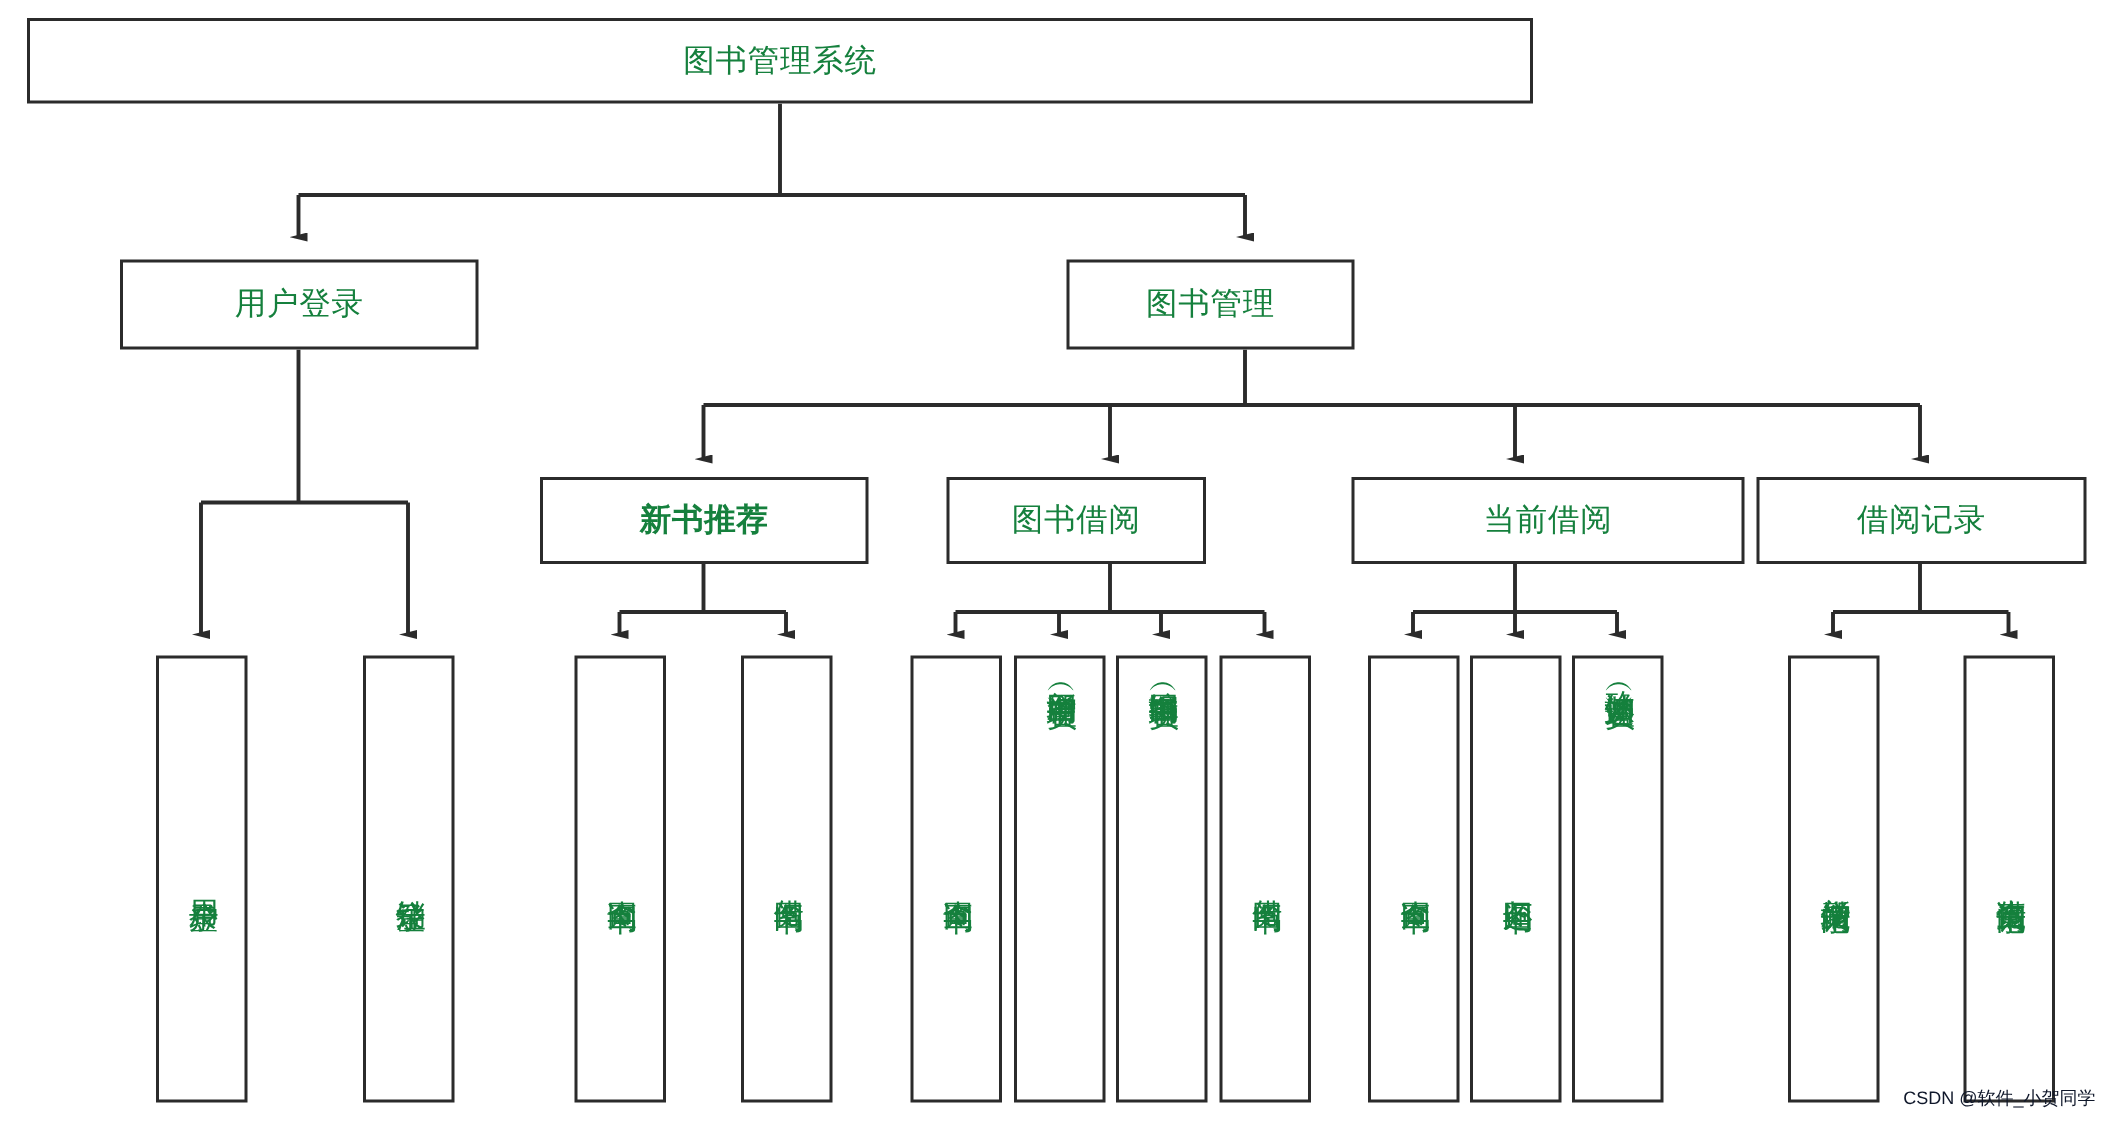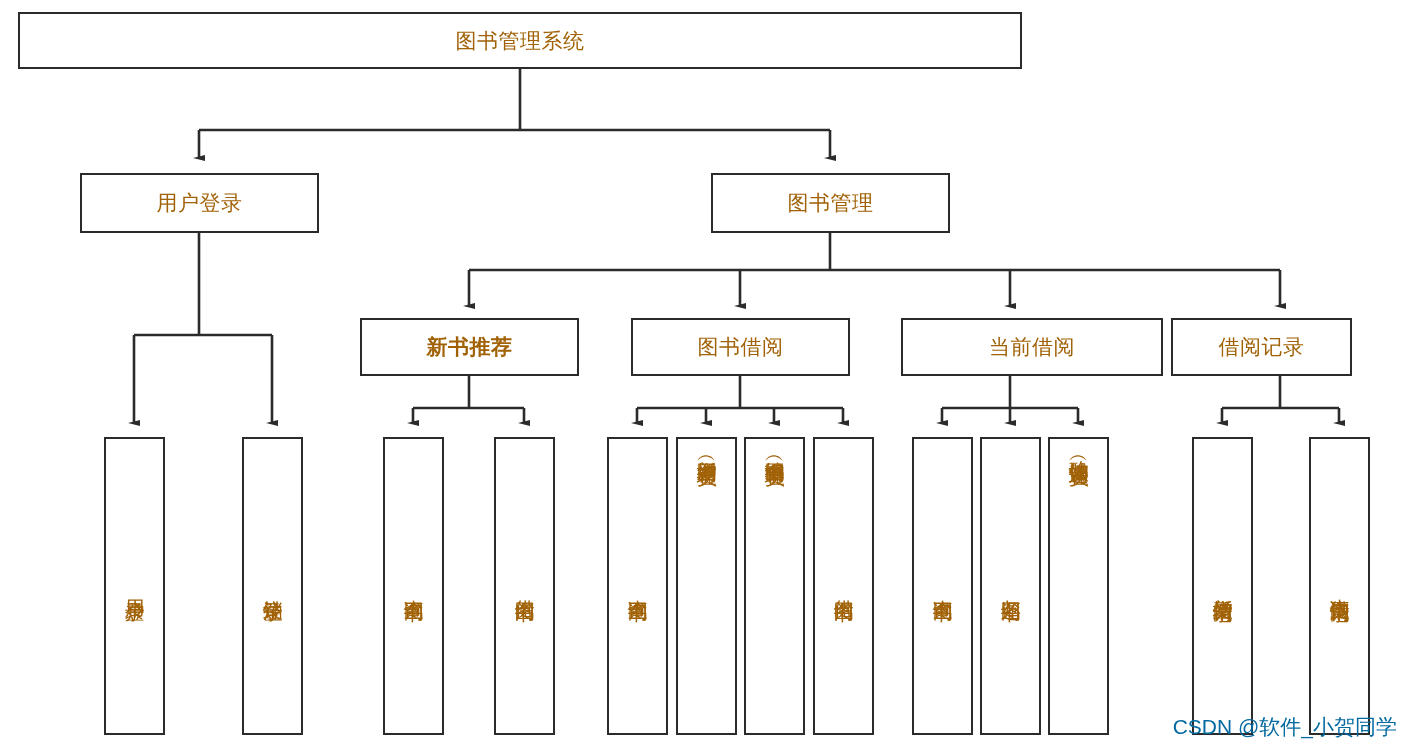--- a/index.html
+++ b/index.html
@@ -26,21 +26,21 @@
     pointer-events: none;
   }
   .node {
     position: absolute;
     box-sizing: border-box;
     background: #ffffff;
     border: 2px solid #2b2b2b;
     display: flex;
     align-items: center;
     justify-content: center;
-    color: #a16207;
+    color: #15803d;
   }
   .node-h .label {
     font-size: 21px;
     line-height: 1.1;
     letter-spacing: 0.5px;
     white-space: nowrap;
   }
   .node-v {
     align-items: flex-start;
     justify-content: center;
@@ -56,22 +56,22 @@
     display: block;
   }
   .node-v.center-v {
     align-items: center;
     padding-top: 0;
   }
   .watermark {
     position: absolute;
     right: 8px;
     bottom: 6px;
-    font-size: 21px;
-    color: #0369a1;
+    font-size: 12px;
+    color: #0f172a;
     white-space: nowrap;
     user-select: none;
   }
 </style>
 </head>
 <body>
 
 <div id="canvas">
 
   <svg id="wires" viewBox="0 0 1405 747">
@@ -124,34 +124,34 @@
     </g>
   </svg>
 
   <div class="node node-h" style="left:18px; top:12px; width:1004px; height:57px;">
     <span class="label">图书管理系统</span>
   </div>
 
   <div class="node node-h" style="left:80px; top:173px; width:239px; height:60px;">
     <span class="label">用户登录</span>
   </div>
-  <div class="node node-h" style="left:711px; top:173px; width:239px; height:60px;">
+  <div class="node node-h" style="left:711px; top:173px; width:192px; height:60px;">
     <span class="label">图书管理</span>
   </div>
 
   <div class="node node-h" style="left:360px; top:318px; width:219px; height:58px;font-weight:bold;">
     <span class="label">新书推荐</span>
   </div>
-  <div class="node node-h" style="left:631px; top:318px; width:219px; height:58px;">
+  <div class="node node-h" style="left:631px; top:318px; width:173px; height:58px;">
     <span class="label">图书借阅</span>
   </div>
   <div class="node node-h" style="left:901px; top:318px; width:262px; height:58px;">
     <span class="label">当前借阅</span>
   </div>
-  <div class="node node-h" style="left:1171px; top:318px; width:181px; height:58px;text-align:center;">
+  <div class="node node-h" style="left:1171px; top:318px; width:220px; height:58px;text-align:center;">
     <span class="label">借阅记录</span>
   </div>
 
   <div class="node node-v center-v" style="left:104px; top:437px; width:61px; height:298px;">
     <span class="label">用户登录</span>
   </div>
   <div class="node node-v center-v" style="left:242px; top:437px; width:61px; height:298px;">
     <span class="label">注销登录</span>
   </div>
 

